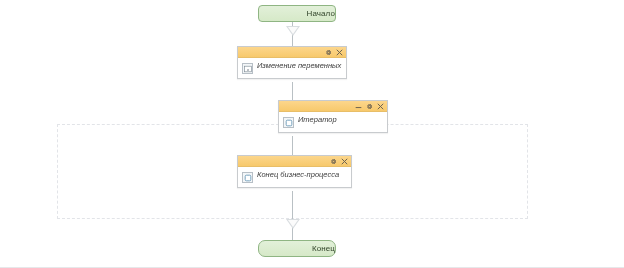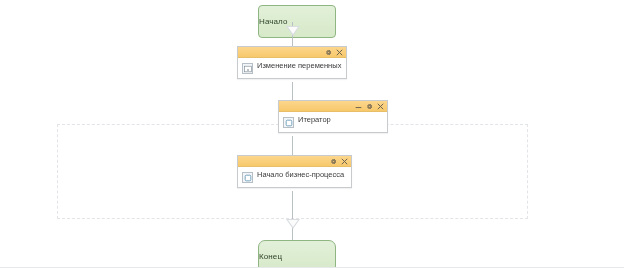--- a/index.html
+++ b/index.html
@@ -52,44 +52,45 @@
     height: 0;
     border-left: 5px solid transparent;
     border-right: 5px solid transparent;
     border-top: 7px solid #fbfbfb;
   }
 
   
   .terminator {
     position: absolute;
     width: 78px;
-    height: 33px;
+    height: 17px;
     border: 1px solid #8fb583;
     border-radius: 4px;
     background: linear-gradient(180deg, #e2f0d9 0%, #d6e9c8 100%);
     display: flex;
     align-items: center;
-    justify-content: flex-start;
+    justify-content: flex-end;
     box-sizing: border-box;
   }
   .terminator span {
     font-size: 8px;
     color: #31442a;
     line-height: 1;
     letter-spacing: 0.1px;
   }
 
   
   .block {
     position: absolute;
     width: 110px;
     border: 1px solid #c8cbce;
     background: #5eead4;
     box-sizing: border-box;
     box-shadow: 0 1px 1px rgba(0,0,0,0.05);
+    font-style: italic;
   }
   .block-header {
     height: 11px;
     background: linear-gradient(180deg, #fcd68c 0%, #f7c96c 100%);
     border-bottom: 1px solid #e8be68;
     display: flex;
     align-items: center;
     justify-content: flex-end;
     padding-right: 3px;
     gap: 4px;
@@ -229,21 +230,21 @@
           <line x1="8.5" y1="1.5" x2="1.5" y2="8.5"></line>
         </svg>
       </span>
     </div>
     <div class="block-body">
       <span class="body-icon">
         <svg width="8" height="8" viewBox="0 0 10 10">
           <rect x="1.5" y="1.5" width="7" height="7" rx="1.5" fill="#ffffff" stroke="#5b8fb0" stroke-width="1"></rect>
         </svg>
       </span>
-      <span class="block-title">Начало бизнес-процесса</span>
+      <span class="block-title">Конец бизнес-процесса</span>
     </div>
   </div>
 
   <div class="conn" style="left:292px; top:191px; height:52px;"></div>
   <div class="arrow" style="left:286px; top:219px;"></div>
   <div class="arrow-in" style="left:288px; top:220px;"></div>
 
   <div class="terminator" style="left:258px; top:240px;border-radius:7px;">
     <span>Конец</span>
   </div>

